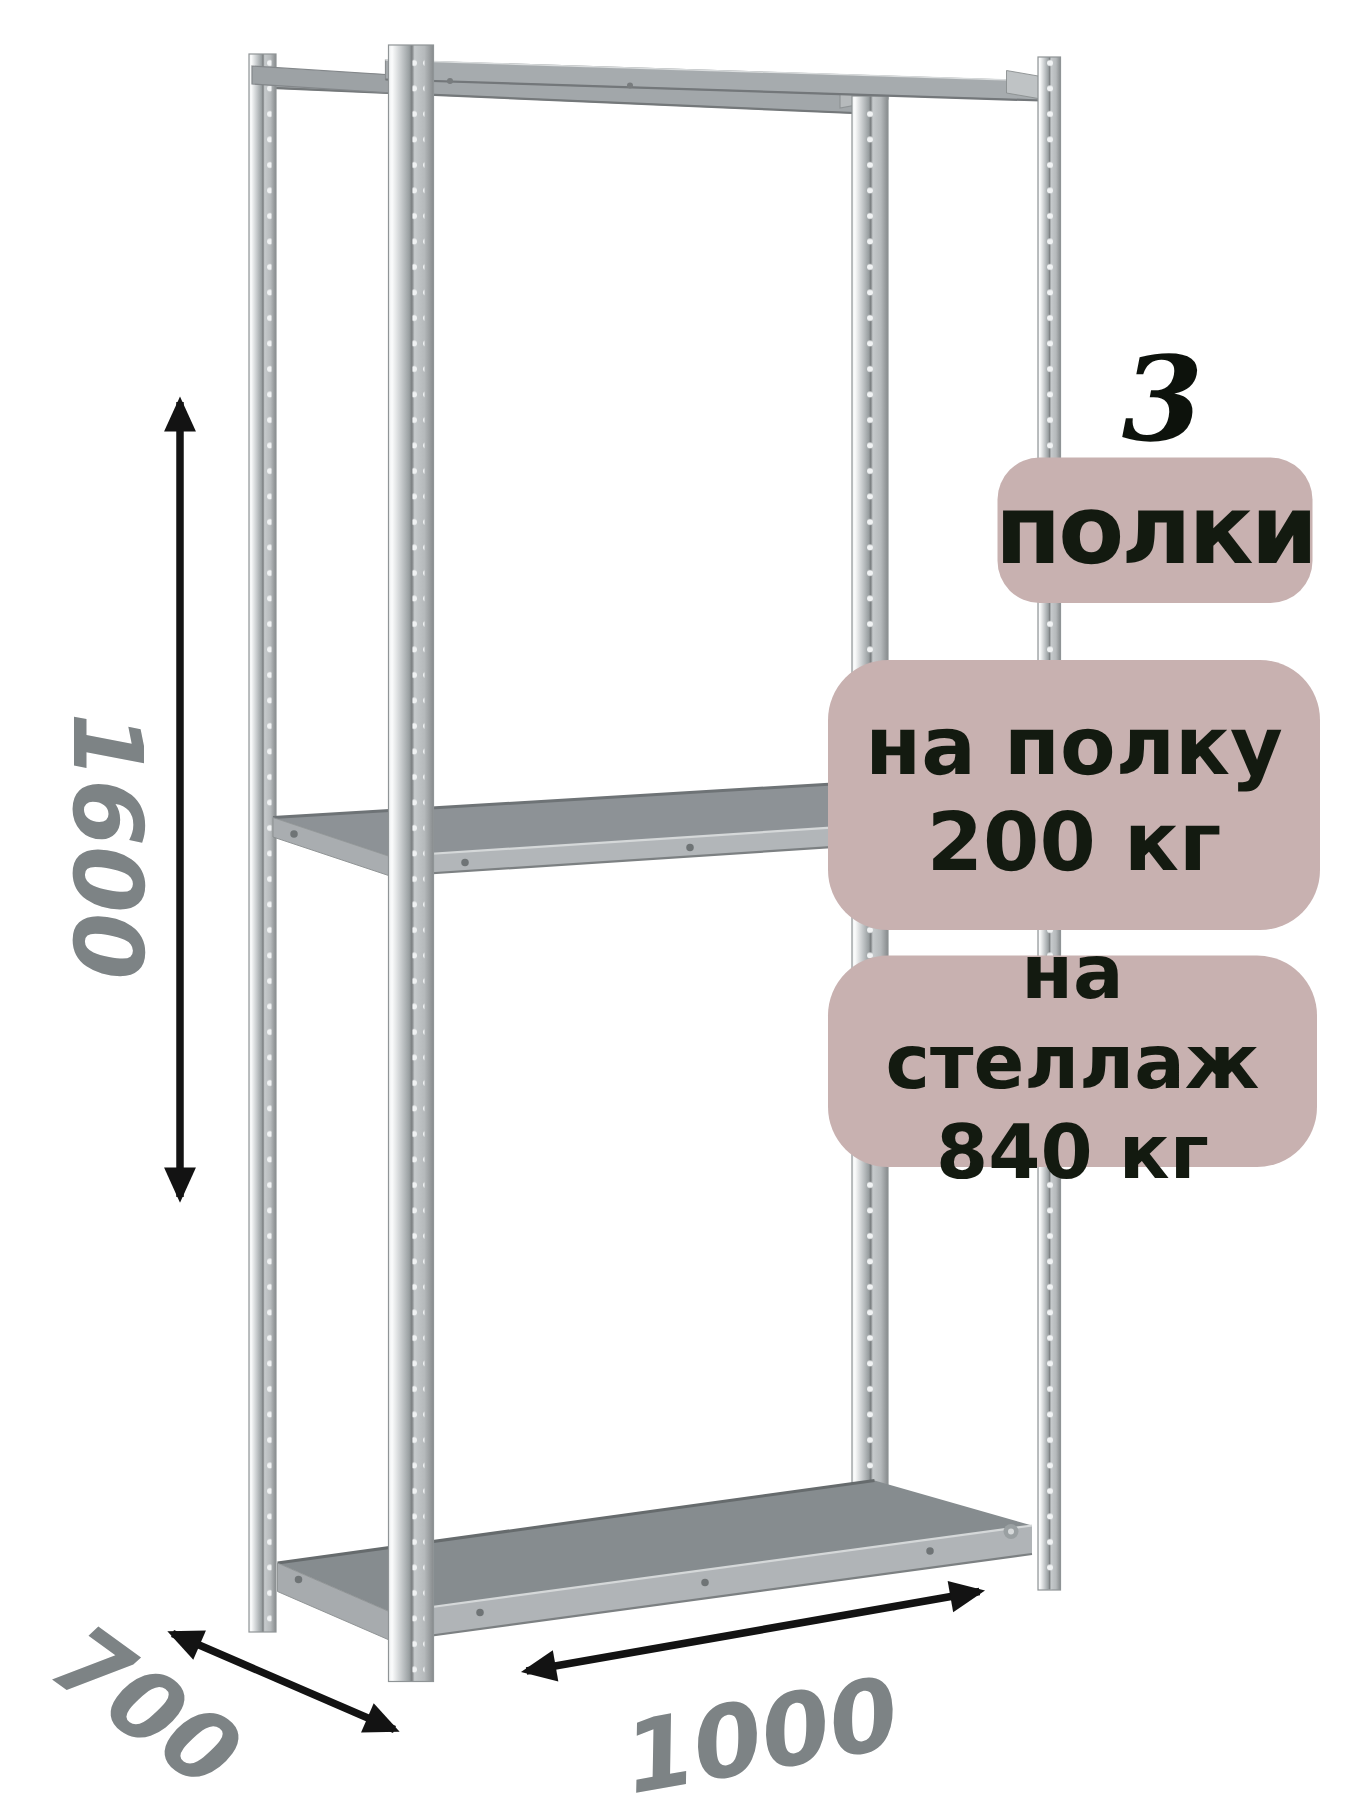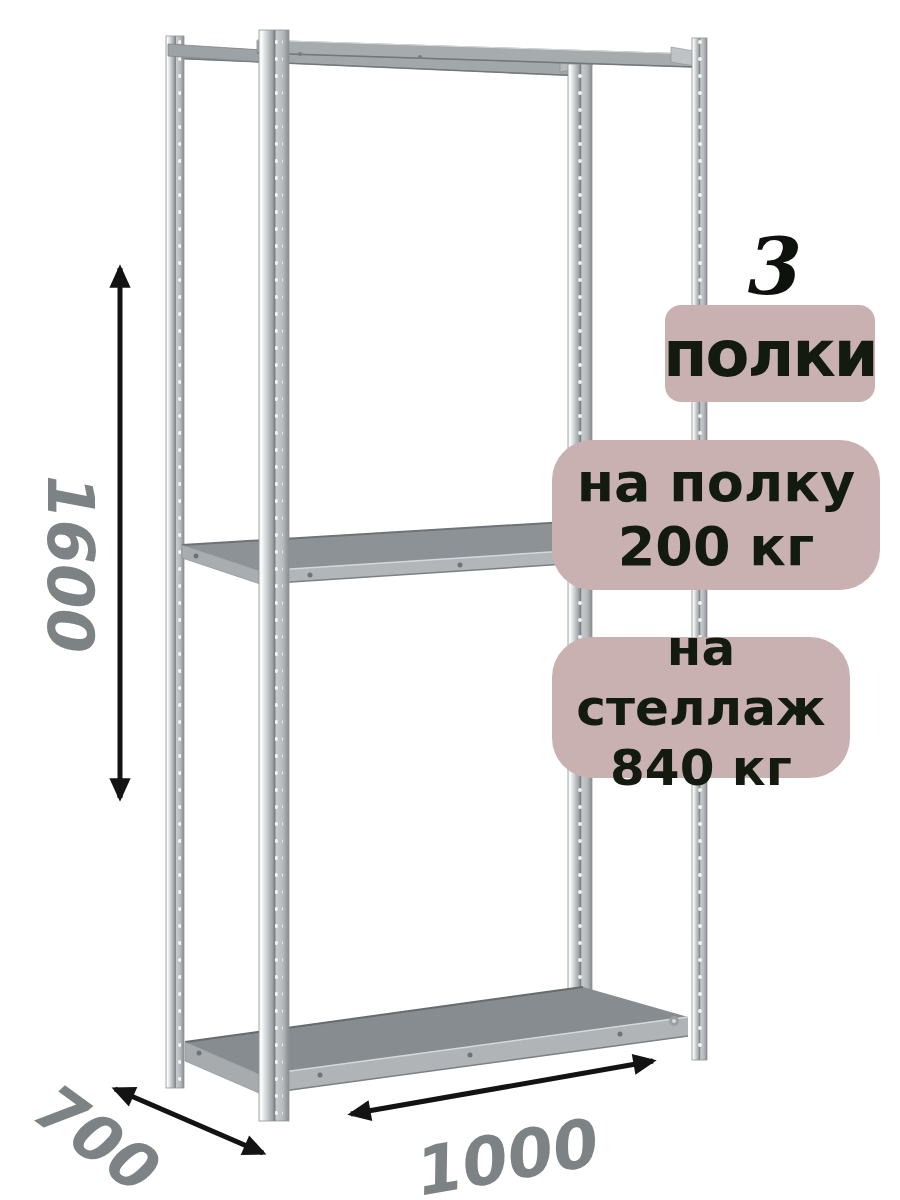--- a/index.html
+++ b/index.html
@@ -23,29 +23,29 @@
     font-family:"DejaVu Serif", serif;
     font-style:italic;font-weight:bold;font-size:78px;
     color:#0d120c;line-height:1;
   }
   .badge{
     background:var(--badge-bg);color:var(--badge-text);
     display:flex;flex-direction:column;align-items:center;justify-content:center;
     font-weight:bold;text-align:center;
   }
   .badge-count{
-    left:665px;top:305px;width:210px;height:97px;border-radius:16px;
+    left:665px;top:305px;width:210px;height:97px;border-radius:28px;
     font-size:64px;letter-spacing:-2px;line-height:1;
   }
   .badge-shelf-load{
-    left:552px;top:440px;width:328px;height:150px;border-radius:40px;
+    left:552px;top:440px;width:328px;height:180px;border-radius:40px;
     font-size:54px;line-height:64px;
   }
   .badge-rack-load{
-    left:552px;top:637px;width:298px;height:141px;border-radius:40px;
+    left:552px;top:637px;width:326px;height:141px;border-radius:40px;
     font-size:50px;line-height:60px;
   }
   .dim{
     color:var(--dim-text);font-style:italic;font-weight:bold;
     display:flex;align-items:center;justify-content:center;
     line-height:1;
   }
   .dim-height{left:-80px;top:524px;width:300px;height:80px;font-size:64px;transform:rotate(90deg);}
   .dim-depth{left:-13px;top:1099px;width:220px;height:80px;font-size:64px;transform:rotate(36deg);}
   .dim-width{left:358px;top:1116px;width:300px;height:84px;font-size:66px;transform:rotate(-10deg);}

